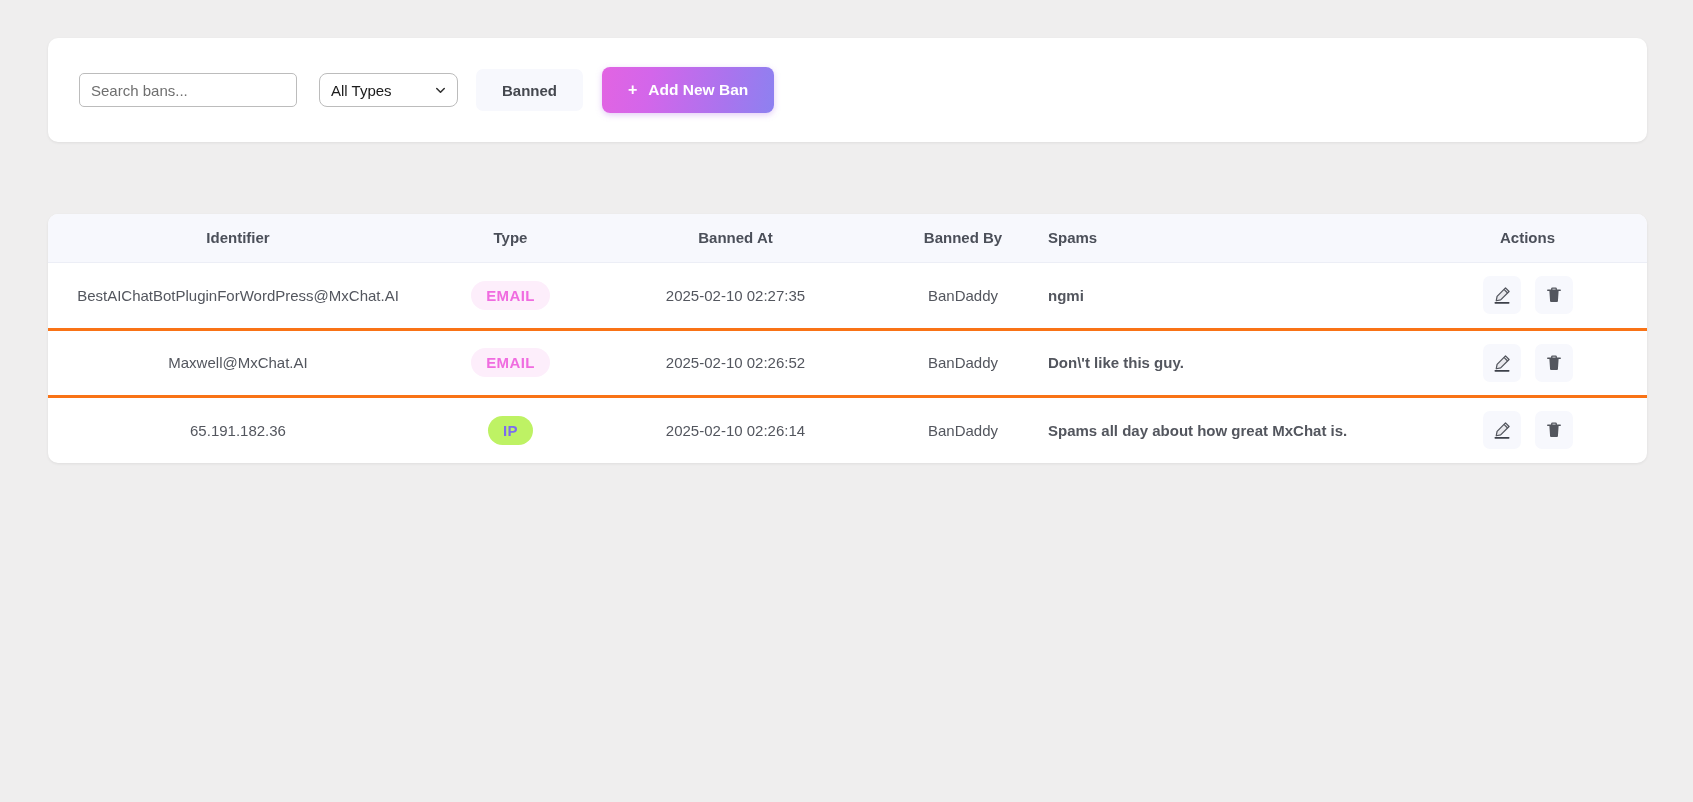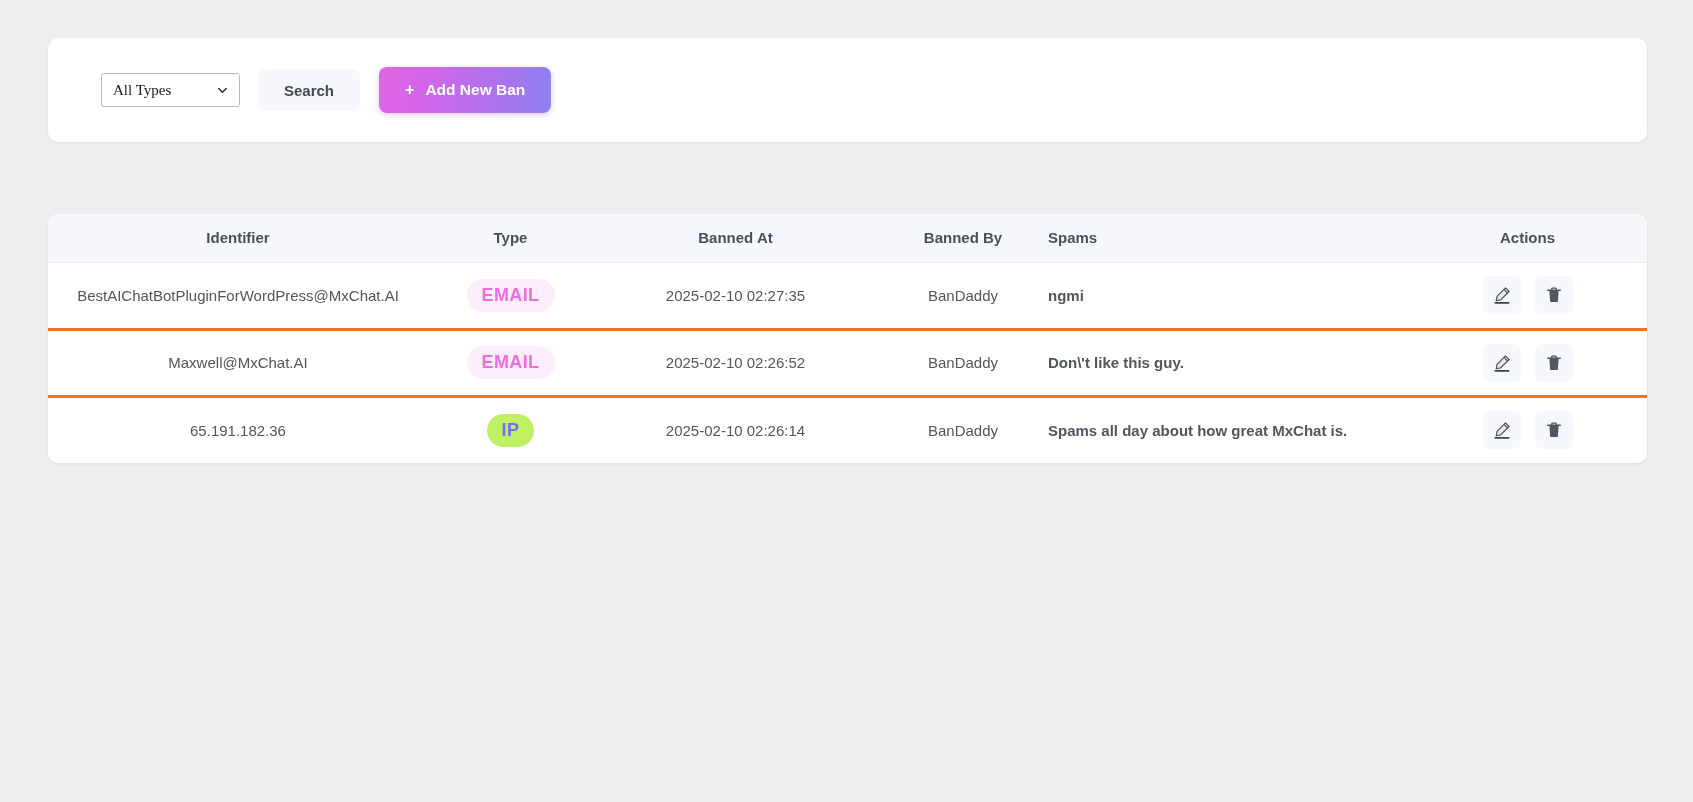--- a/index.html
+++ b/index.html
@@ -51,24 +51,24 @@
   .search-input::placeholder { color: #6f6f6f; }
 
   .type-select-wrap {
     position: relative;
     margin-left: 22px;
   }
   .type-select {
     width: 139px;
     height: 34px;
     border: 1px solid #bcbcbc;
-    border-radius: 3px;
+    border-radius: 8px;
     background: #ffffff;
     font-size: 15px;
-    font-family: Liberation Serif, serif;
+    font-family: Liberation Sans, sans-serif;
     color: #1b1b1b;
     padding: 0 28px 0 11px;
     appearance: none;
     -webkit-appearance: none;
     outline: none;
     cursor: pointer;
   }
   .select-chevron {
     position: absolute;
     right: 10px;
@@ -160,21 +160,21 @@
   tbody tr:last-child td { border-bottom: none; }
 
   td.notes-cell, th.notes-head { text-align: left; padding-left: 0; }
   .notes-inner { display: block; text-align: left; padding-left: 0; font-weight: bold; }
 
   
   .badge {
     display: inline-block;
     padding: 6px 15px;
     border-radius: 999px;
-    font-size: 18px;
+    font-size: 15px;
     font-weight: 700;
     letter-spacing: 0.4px;
     font-family: "Liberation Sans", sans-serif;
   }
   .badge-email { background: #fdeefb; color: #f06ce0; }
   .badge-ip    { background: #bef264; color: #7b6cf0; }
 
   
   .actions-cell-inner {
     display: flex;
@@ -196,33 +196,34 @@
   }
   .icon-button svg { display: block; }
 </style>
 </head>
 <body>
 
 <div class="page">
 
   <div class="toolbar-card">
 
+    <input class="search-input" type="text" placeholder="Search bans..." style="">
 
     <div class="type-select-wrap">
       <select class="type-select">
         <option>All Types</option>
       </select>
       <span class="select-chevron">
         <svg width="15" height="15" viewBox="0 0 20 20" fill="none">
           <path d="M5 8l5 5 5-5" stroke="#343434" stroke-width="2.1" stroke-linecap="round" stroke-linejoin="round"></path>
         </svg>
       </span>
     </div>
 
-    <button class="search-button">Search</button>
+    <button class="search-button">Banned</button>
 
     <button class="add-ban-button">
       <span class="add-ban-plus">+</span>
       <span>Add New Ban</span>
     </button>
   </div>
 
   <div class="table-card">
     <table class="bans-table">
       <colgroup>

